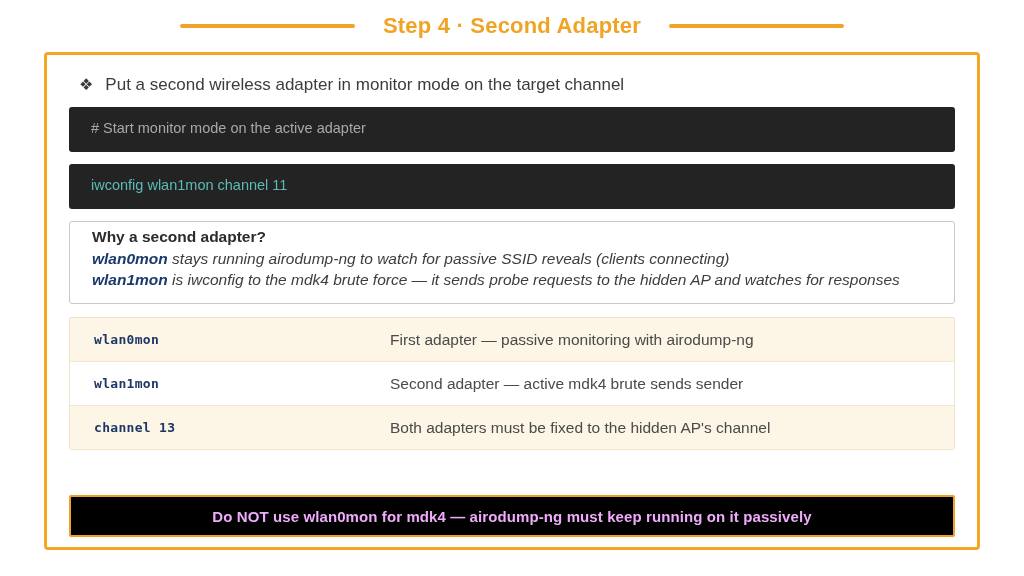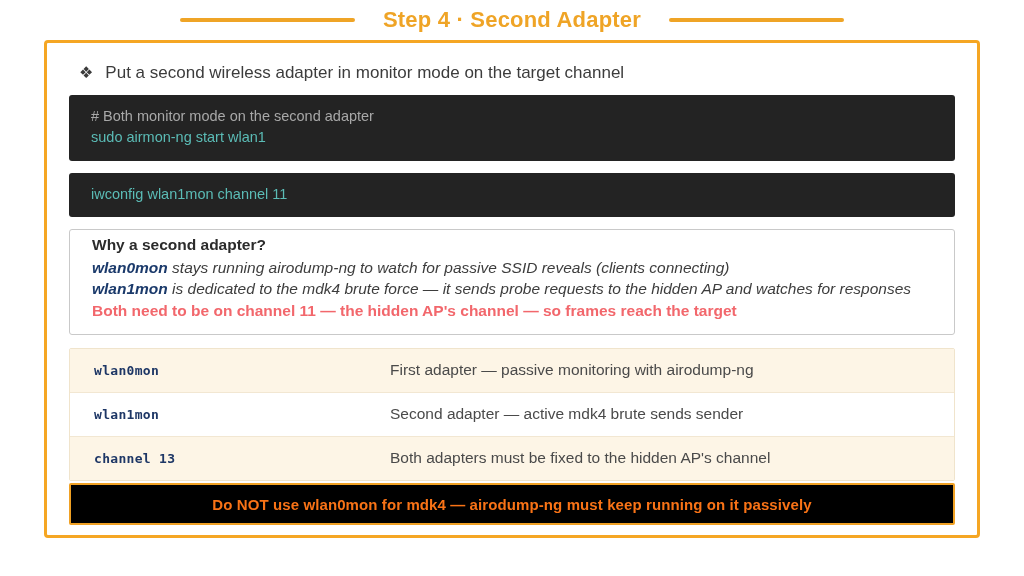--- a/index.html
+++ b/index.html
@@ -10,21 +10,21 @@
   body {
     width: 1024px;
     height: 576px;
     font-family: "Liberation Sans", sans-serif;
     -webkit-font-smoothing: antialiased;
     overflow: hidden;
   }
 
   
   .title-band {
-    height: 40px;
+    height: 52px;
     display: flex;
     align-items: center;
     justify-content: center;
     gap: 28px;
     padding: 0 180px;
     box-sizing: border-box;
   }
   .title-rule {
     flex: 1 1 auto;
     height: 4px;
@@ -157,54 +157,52 @@
     background: #000000;
     border: 2px solid #f0a124;
     border-radius: 2px;
     display: flex;
     align-items: center;
     justify-content: center;
   }
   .warnbar-text {
     font-size: 15px;
     font-weight: bold;
-    color: #f97316;
+    color: #f0abfc;
     letter-spacing: 0.1px;
   }
 </style>
 </head>
 <body>
 
 <div class="title-band">
   <div class="title-rule"></div>
   <div class="title-text">Step 4  ·  Second Adapter</div>
   <div class="title-rule"></div>
 </div>
 
 <div class="card">
 
   <div class="bullet-row">
     <span class="bullet-glyph">❖</span>
     <span class="bullet-text">Put a second wireless adapter in monitor mode on the target channel</span>
   </div>
 
   <div class="code-block">
-    <div class="code-line code-comment"># Both monitor mode on the second adapter</div>
-    <div class="code-line code-cmd">sudo airmon-ng start wlan1</div>
+    <div class="code-line code-comment"># Start monitor mode on the active adapter</div>
   </div>
 
   <div class="code-block">
     <div class="code-line code-cmd">iwconfig wlan1mon channel 11</div>
   </div>
 
   <div class="explain">
     <div class="explain-title">Why a second adapter?</div>
     <div class="explain-line"><b>wlan0mon</b><span> stays running airodump-ng to watch for passive SSID reveals (clients connecting)</span></div>
-    <div class="explain-line"><b>wlan1mon</b><span> is dedicated to the mdk4 brute force — it sends probe requests to the hidden AP and watches for responses</span></div>
-    <div class="explain-warn">Both need to be on channel 11 — the hidden AP's channel — so frames reach the target</div>
+    <div class="explain-line"><b>wlan1mon</b><span> is iwconfig to the mdk4 brute force — it sends probe requests to the hidden AP and watches for responses</span></div>
   </div>
 
   <div class="table">
     <div class="trow odd">
       <div class="tcell-key">wlan0mon</div>
       <div class="tcell-desc">First adapter — passive monitoring with airodump-ng</div>
     </div>
     <div class="trow even">
       <div class="tcell-key">wlan1mon</div>
       <div class="tcell-desc">Second adapter — active mdk4 brute sends sender</div>

